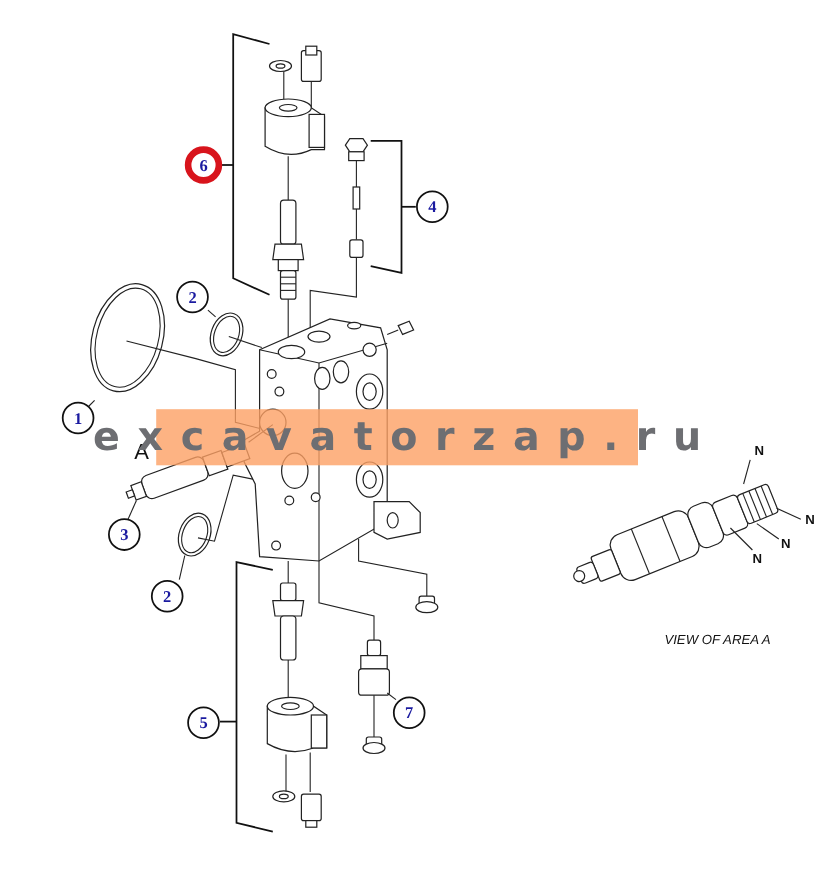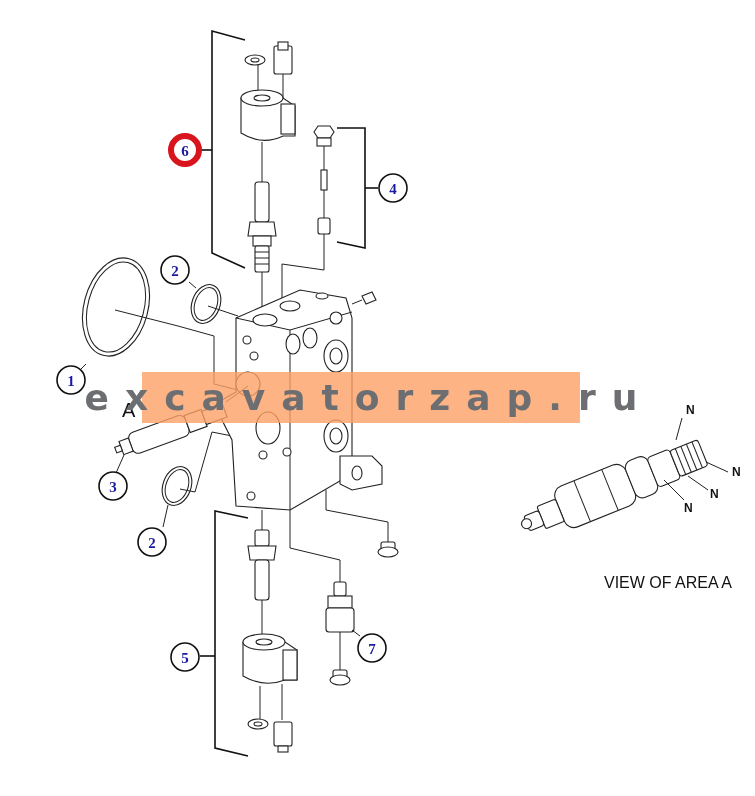--- a/index.html
+++ b/index.html
@@ -13,21 +13,21 @@
   .callout-num { font-family: "Liberation Serif", serif; font-weight: bold; font-size: 15px; fill: #1a1aa0; text-anchor: middle; dominant-baseline: central; }
   .hl-ring { fill: #fff; stroke: #d8141c; stroke-width: 6; }
   .label { font-family: "Liberation Sans", sans-serif; fill: #111; }
   .watermark {
     position: absolute; left: 142px; top: 372px; width: 438px; height: 51px;
     background: rgba(253, 160, 100, 0.80);
     display: flex; align-items: center; justify-content: center;
     font-family: "DejaVu Sans", sans-serif; font-weight: bold; font-size: 36px;
     color: #6d6e72; letter-spacing: 16px; white-space: nowrap; padding-left: 16px; box-sizing: border-box;
   }
-  .view-label { position: absolute; left: 604px; top: 574px; font-size: 16px; color: #111; }
+  .view-label { position: absolute; left: 604px; top: 574px; font-size: 12px; color: #111; font-style: italic; }
 </style>
 </head>
 <body>
 
 <svg id="diagram" viewBox="0 0 755 796" xmlns="http://www.w3.org/2000/svg">
 
   <g>
     <polyline class="ln" points="245,40 212,31 212,253 245,268"></polyline>
     <line class="ln" x1="200" y1="150" x2="212" y2="150"></line>
   </g>

